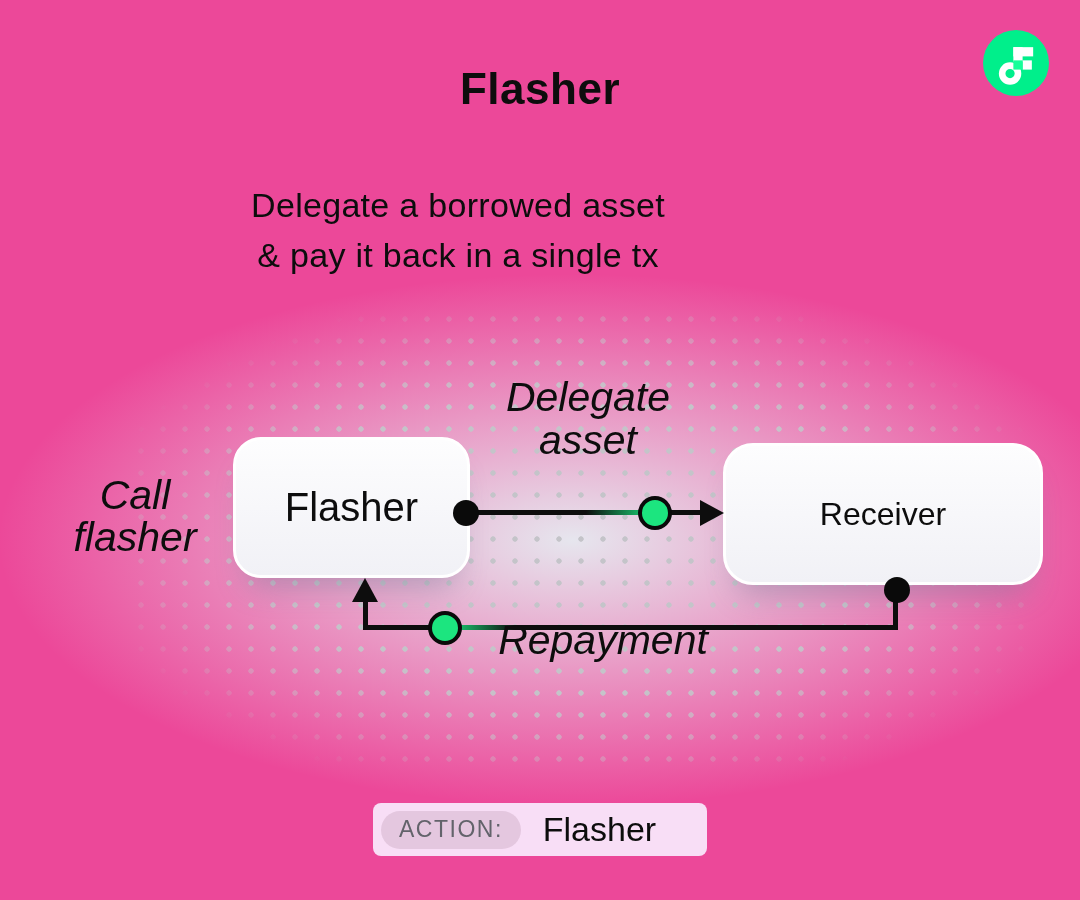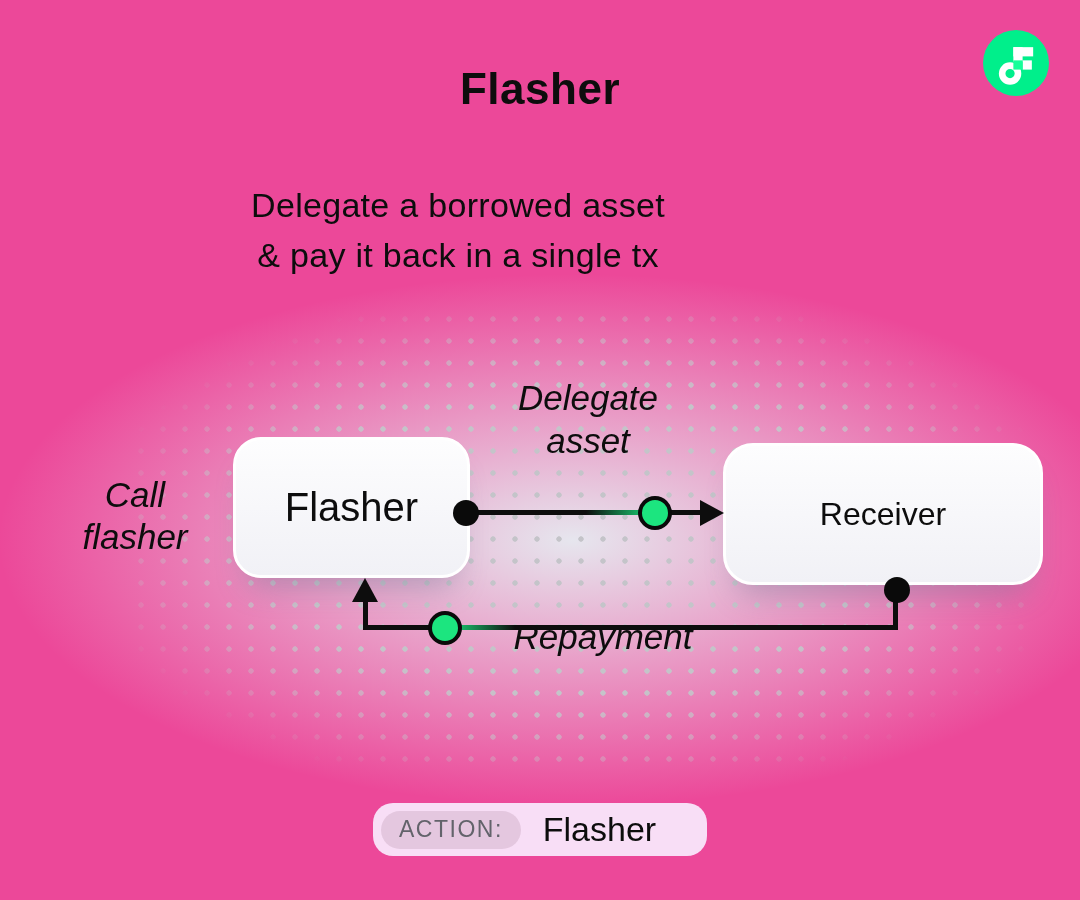--- a/index.html
+++ b/index.html
@@ -35,21 +35,21 @@
     position:absolute;box-sizing:border-box;
     background:linear-gradient(180deg,#fdfdfe 0%,#f1f1f6 100%);
     border:3px solid #ffffff;border-radius:28px;
     box-shadow:0 22px 30px -14px rgba(120,120,150,0.45);
     display:flex;align-items:center;justify-content:center;
     text-align:center;
   }
   .flasher-node{left:233px;top:437px;width:237px;height:141px;font-size:40px;}
   .receiver-node{left:723px;top:443px;width:320px;height:142px;font-size:32px;line-height:52px;border-radius:30px;}
 
-  .edge-label{position:absolute;font-style:italic;font-size:35px;text-align:center;}
+  .edge-label{position:absolute;font-style:italic;font-size:41px;text-align:center;}
   .call-label{left:35px;top:474px;width:200px;line-height:42px;}
   .delegate-label{left:448px;top:376px;width:280px;line-height:43px;}
   .repayment-label{left:450px;top:617px;width:306px;}
 
   .line{position:absolute;background:#0d0d0d;}
   .delegate-line{left:466px;top:510px;width:245px;height:5px;}
   .delegate-trail{position:absolute;left:586px;top:510px;width:70px;height:5px;
     background:linear-gradient(90deg,#0d0d0d 0%,#1ce57f 100%);}
   .repay-line-down{left:893px;top:585px;width:5px;height:45px;}
   .repay-line-h{left:363px;top:625px;width:534px;height:5px;}
@@ -69,21 +69,21 @@
     border-left:13px solid transparent;border-right:13px solid transparent;
     border-bottom:24px solid #0d0d0d;}
 
   .marker{position:absolute;width:34px;height:34px;box-sizing:border-box;
     border-radius:50%;background:#1ce57f;border:4px solid #0a0a0a;}
   .delegate-marker{left:638px;top:496px;}
   .repay-marker{left:428px;top:611px;}
 
   .action-badge{
     position:absolute;left:373px;top:803px;width:334px;height:53px;
-    background:#f8def6;border-radius:20px;
+    background:#f8def6;border-radius:8px;
     display:flex;align-items:center;
   }
   .action-pill{
     margin-left:8px;height:38px;border-radius:19px;background:#e4c7df;
     display:flex;align-items:center;padding:0 18px;
     font-size:23px;color:#63636b;letter-spacing:1.5px;
   }
   .action-value{margin-left:22px;font-size:34px;color:#0d0d0d;}
 </style>
 </head>

